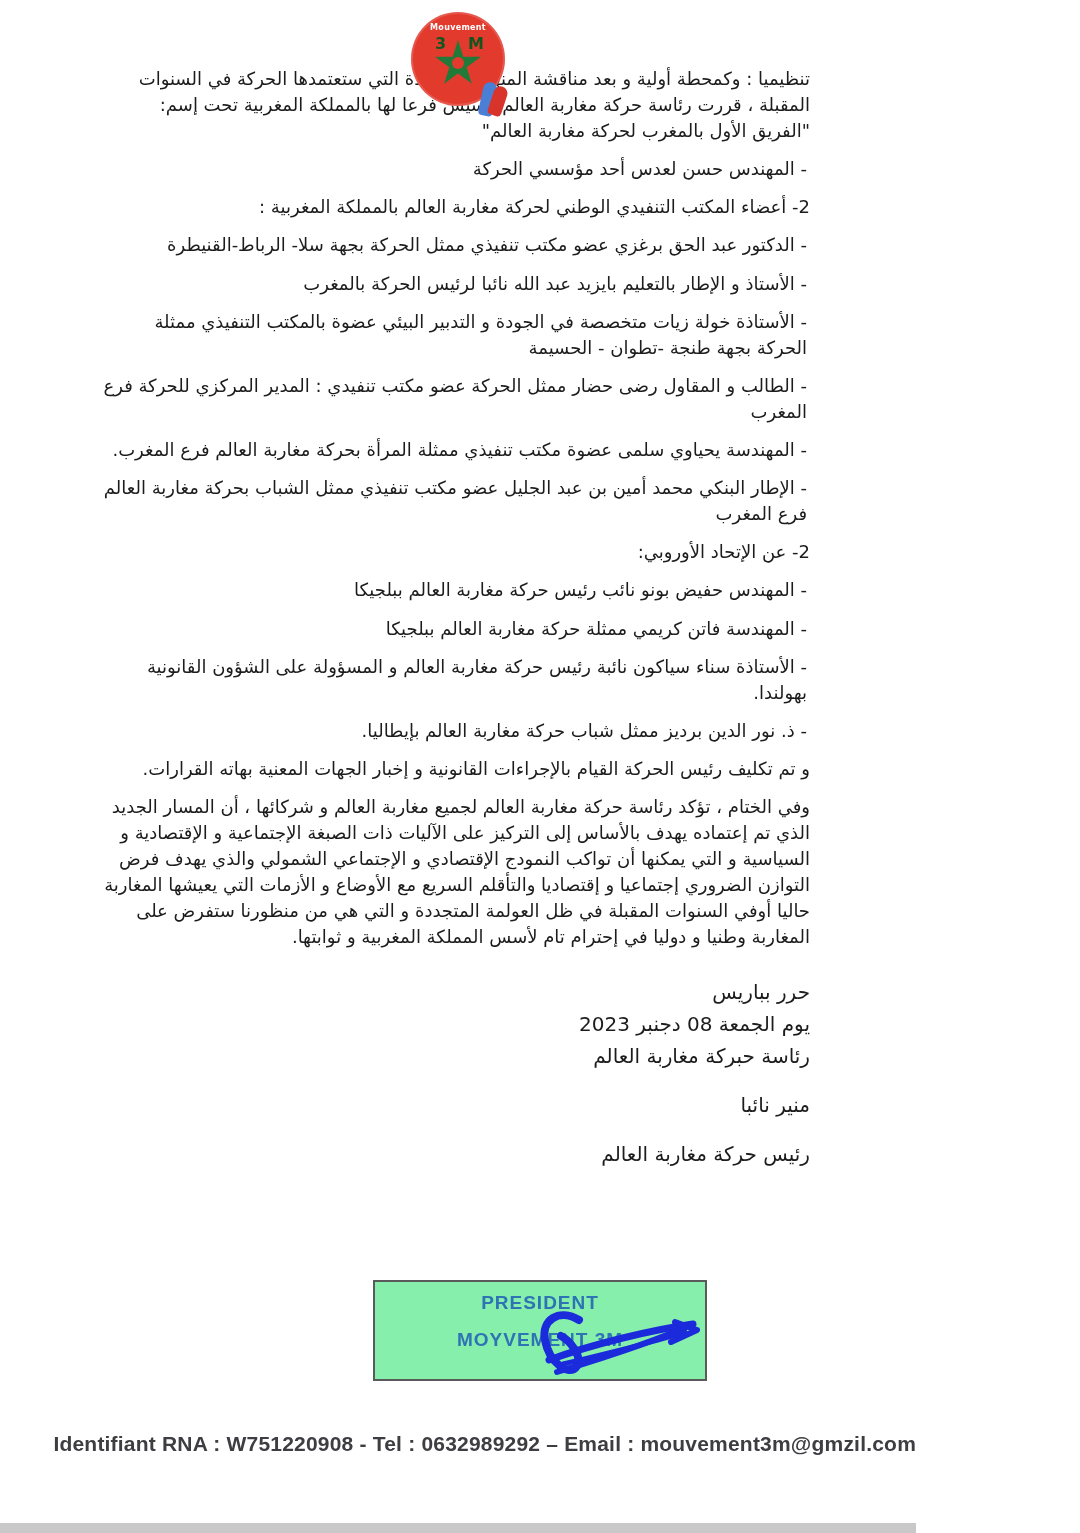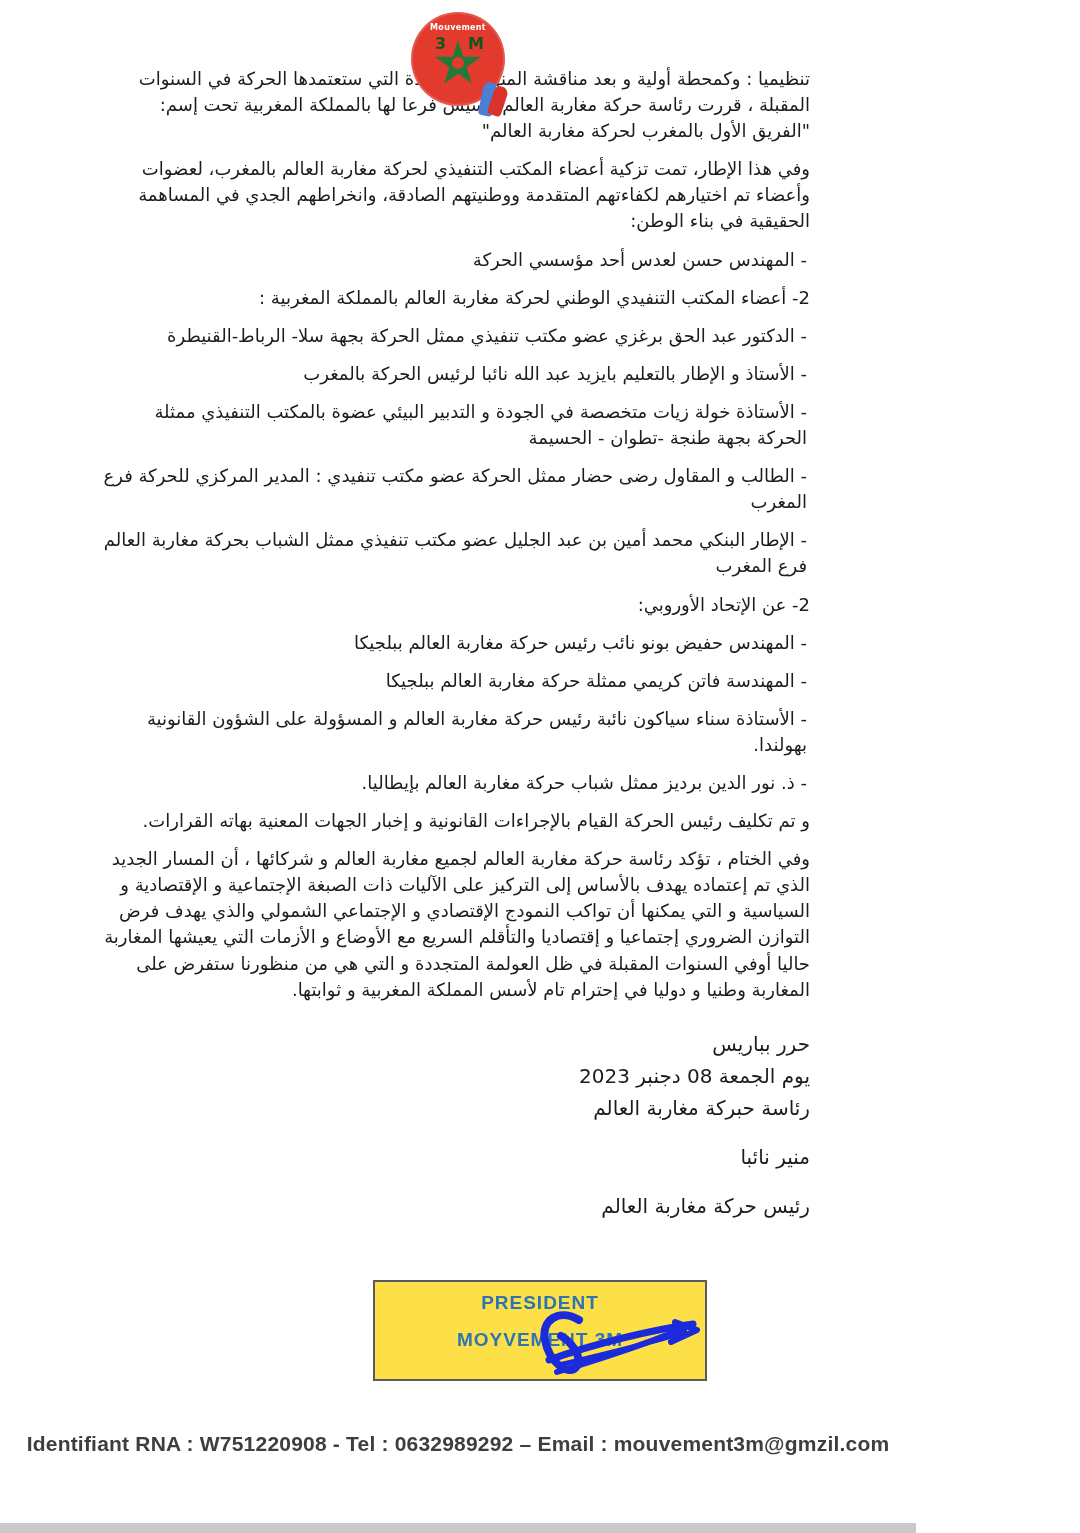--- a/index.html
+++ b/index.html
@@ -48,32 +48,32 @@
   .block{margin:0 0 12px 0;}
   .block.bullet{padding-right:3px;}
 
   
   .closing{direction:rtl;text-align:right;margin-top:27px;font-size:20px;line-height:1.45;}
   .closing-line{margin:0 0 3px 0;}
   .closing-line.gap-top{margin-top:20px;}
 
   
   .stamp-box{position:absolute;left:373px;top:1280px;width:330px;height:97px;
-    border:2px solid #5a5a5a;background:#fde047;}
+    border:2px solid #5a5a5a;background:#86efac;}
   .stamp-line1{position:absolute;top:10px;left:0;width:100%;text-align:center;
     color:var(--accent-blue);font-weight:bold;font-size:19px;letter-spacing:1px;
     font-family:"Liberation Sans",sans-serif;}
   .stamp-line2{position:absolute;top:47px;left:0;width:100%;text-align:center;
     color:var(--accent-blue);font-weight:bold;font-size:19px;letter-spacing:1px;
     font-family:"Liberation Sans",sans-serif;}
   .signature{position:absolute;left:158px;top:28px;z-index:5;}
 
   
   .footer{
-    position:absolute;left:0;top:1432px;width:100%;text-align:center;
+    position:absolute;left:0;top:1432px;width:100%;text-align:right;
     font-family:"Liberation Sans",sans-serif;font-weight:bold;font-size:21px;
     color:var(--footer-text);letter-spacing:.2px;
   }
   .bottom-bar{position:absolute;left:0;bottom:0;width:100%;height:10px;background:var(--page-edge);}
 </style>
 </head>
 <body>
 
 <div class="page">
 
@@ -90,27 +90,27 @@
     <span class="hand"></span>
     <span class="hand"></span>
     <span class="hand"></span>
     <span class="hand"></span>
     <span class="hand"></span>
   </div>
 
   <div class="content">
     <div>
         <div class="block para">تنظيميا : وكمحطة أولية  و  بعد مناقشة المنهجية الجديدة التي ستعتمدها الحركة في السنوات المقبلة ، قررت رئاسة حركة مغاربة العالم تأسيس  فرعا لها بالمملكة المغربية  تحت إسم:  "الفريق الأول بالمغرب لحركة مغاربة العالم"</div>
-        <div class="block para">وفي هذا الإطار، تمت تزكية أعضاء المكتب التنفيذي لحركة مغاربة العالم بالمغرب، لعضوات وأعضاء  تم اختيارهم لكفاءتهم المتقدمة ووطنيتهم  الصادقة، وانخراطهم الجدي في المساهمة الحقيقية في بناء الوطن:</div>
         <div class="block bullet">-  المهندس حسن لعدس أحد مؤسسي الحركة</div>
         <div class="block numbered">2-  أعضاء المكتب التنفيدي الوطني لحركة مغاربة العالم  بالمملكة المغربية :</div>
         <div class="block bullet">- الدكتور عبد الحق برغزي عضو مكتب تنفيذي  ممثل  الحركة  بجهة سلا- الرباط-القنيطرة</div>
         <div class="block bullet">- الأستاذ و الإطار بالتعليم  بايزيد عبد الله  نائبا  لرئيس الحركة بالمغرب</div>
         <div class="block bullet">- الأستاذة  خولة زيات  متخصصة في الجودة و  التدبير البيئي عضوة بالمكتب التنفيذي  ممثلة  الحركة بجهة طنجة -تطوان - الحسيمة</div>
         <div class="block bullet">- الطالب و المقاول رضى حضار ممثل الحركة عضو مكتب تنفيدي : المدير المركزي للحركة  فرع المغرب</div>
+        <div class="block bullet">- المهندسة يحياوي سلمى  عضوة مكتب تنفيذي ممثلة المرأة  بحركة مغاربة العالم  فرع المغرب.</div>
         <div class="block bullet">- الإطار البنكي محمد أمين بن عبد الجليل عضو مكتب تنفيذي ممثل الشباب  بحركة مغاربة العالم فرع المغرب</div>
         <div class="block numbered">2- عن الإتحاد الأوروبي:</div>
         <div class="block bullet">- المهندس حفيض بونو نائب رئيس حركة مغاربة العالم  ببلجيكا</div>
         <div class="block bullet">- المهندسة فاتن كريمي ممثلة حركة مغاربة العالم  ببلجيكا</div>
         <div class="block bullet">- الأستاذة سناء سياكون نائبة رئيس حركة مغاربة العالم و المسؤولة على الشؤون القانونية بهولندا.</div>
         <div class="block bullet">- ذ. نور الدين برديز  ممثل شباب حركة  مغاربة العالم بإيطاليا.</div>
         <div class="block para">و تم تكليف رئيس الحركة القيام بالإجراءات القانونية و إخبار الجهات المعنية  بهاته القرارات.</div>
         <div class="block para">وفي الختام ، تؤكد رئاسة حركة مغاربة العالم  لجميع مغاربة العالم و شركائها ،  أن  المسار الجديد الذي تم  إعتماده يهدف بالأساس إلى التركيز  على الآليات ذات الصبغة الإجتماعية و الإقتصادية و السياسية و التي يمكنها  أن تواكب النمودج الإقتصادي و الإجتماعي الشمولي والذي يهدف فرض التوازن الضروري إجتماعيا و إقتصاديا والتأقلم السريع مع الأوضاع و الأزمات التي يعيشها المغاربة حاليا أوفي  السنوات المقبلة  في ظل العولمة المتجددة و التي هي من منظورنا ستفرض على  المغاربة وطنيا و دوليا في إحترام تام لأسس المملكة المغربية و ثوابتها.</div>
       </div>
     <div class="closing">

